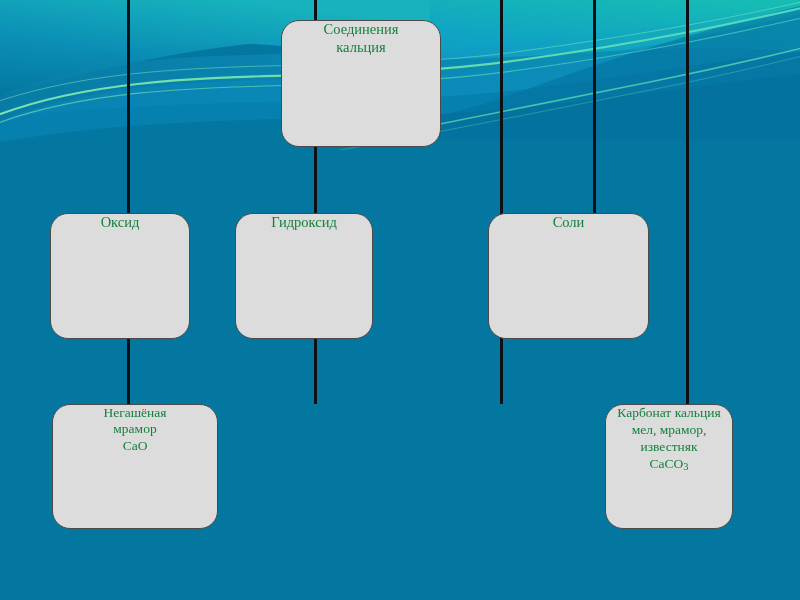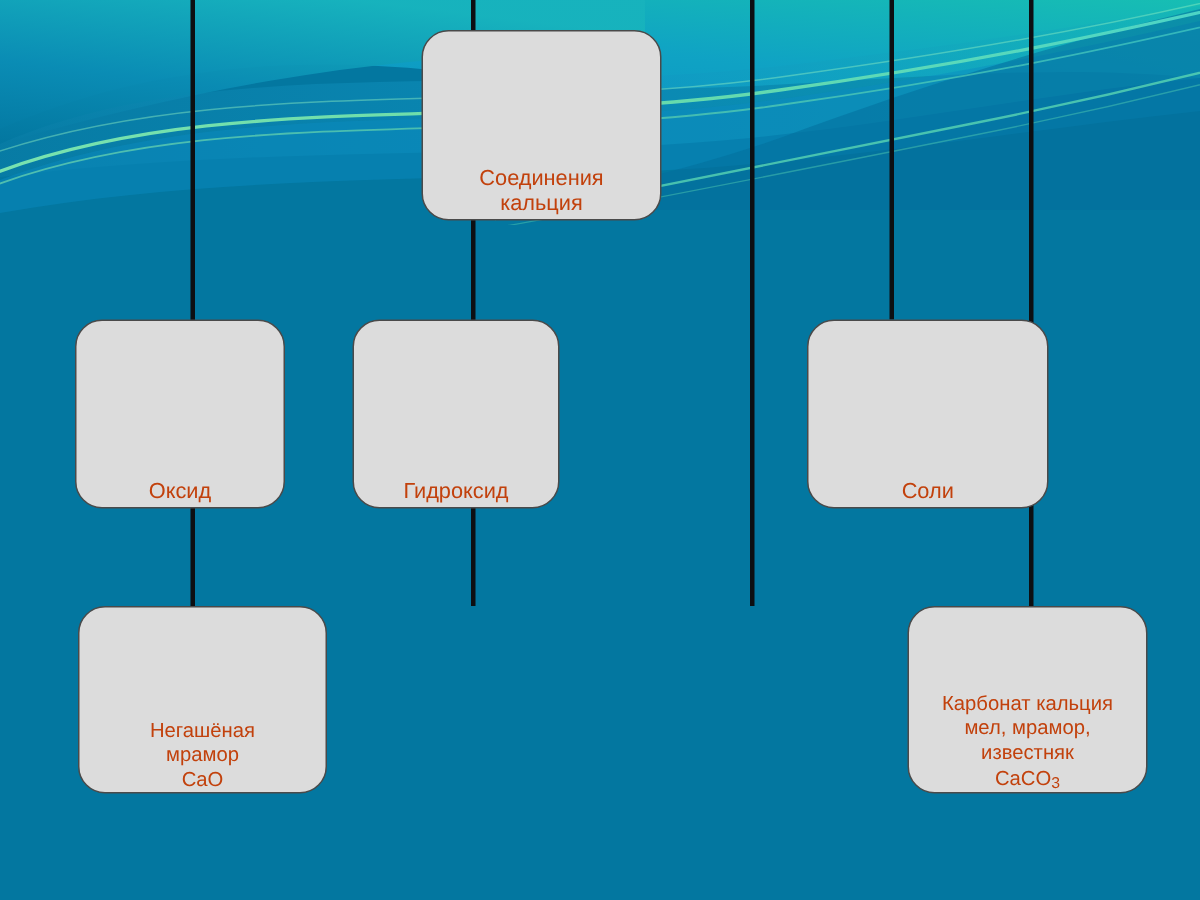--- a/index.html
+++ b/index.html
@@ -39,46 +39,47 @@
   }
 
   
   .node {
     position: absolute;
     box-sizing: border-box;
     background: #dcdcdc;
     border: 1.6px solid #4a4a4a;
     border-radius: 18px;
     display: flex;
-    align-items: flex-end;
+    align-items: flex-start;
     justify-content: center;
     text-align: center;
-    color: #c2410c;
+    color: #15803d;
     z-index: 3;
     box-shadow: 0 0 0 0 rgba(0,0,0,0);
+    font-family: Liberation Serif, serif;
   }
   .node .label {
     display: block;
     width: 100%;
     line-height: 1.22;
     padding: 0 5px;
     box-sizing: border-box;
   }
 
   .node-root   { left: 281px; top: 20px;  width: 160px; height: 127px; font-size: 14.5px; }
   .node-mid    { top: 213px; height: 126px; font-size: 14.5px; }
   .node-mid-1  { left: 50px;  width: 140px; }
   .node-mid-2  { left: 235px; width: 138px; }
-  .node-mid-3  { left: 538px; width: 161px; }
+  .node-mid-3  { left: 488px; width: 161px; }
 
   .node-leaf   { top: 404px; height: 125px; font-size: 13.5px; }
   .node-leaf-1 { left: 52px;  width: 166px; }
   .node-leaf-2 { left: 236px; width: 164px; }
   .node-leaf-3 { left: 428px; width: 152px; }
-  .node-leaf-4 { left: 605px; width: 160px; }
+  .node-leaf-4 { left: 605px; width: 128px; }
 
   .node-leaf-2 .label { line-height: 1.25; font-size: 13px; }
   .node-leaf-4 .label { line-height: 1.25; }
 
   sub {
     font-size: 0.78em;
     vertical-align: baseline;
     position: relative;
     top: 0.18em;
   }

